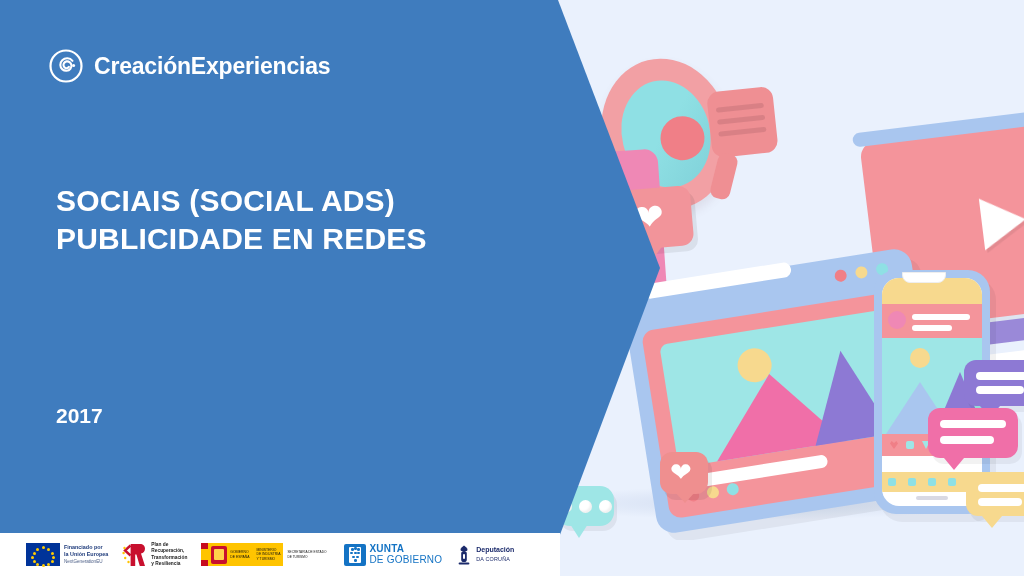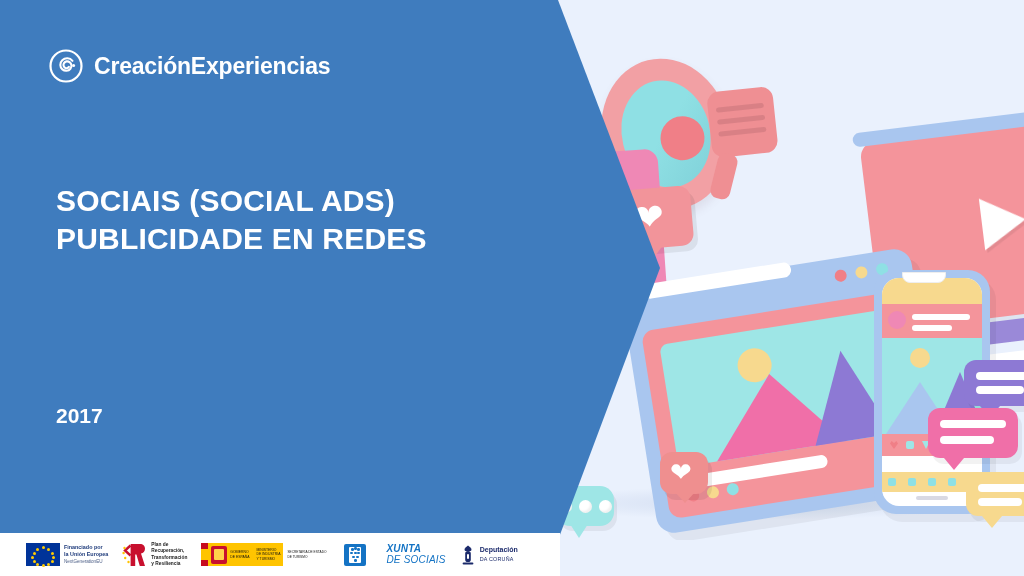--- a/index.html
+++ b/index.html
@@ -149,21 +149,21 @@
   .gob{display:flex;align-items:stretch;height:23px;flex:none;}
   .gob .flagbar{width:7px;background:linear-gradient(to bottom,#c60b1e 0 25%,#ffc400 25% 75%,#c60b1e 75% 100%);}
   .gob .yellow{background:#ffc400;display:flex;align-items:center;gap:3px;padding:0 3px;}
   .gob .shield{width:16px;height:18px;border-radius:2px;background:#c8102e;position:relative;}
   .gob .shield:after{content:"";position:absolute;left:3px;top:3px;width:10px;height:11px;background:#ffd24a;border-radius:1px;}
   .gob .gtxt{font-size:3.4px;line-height:1.3;color:#111;white-space:nowrap;}
   .gob .divider{width:1px;background:#111;opacity:.35;}
   .gob .white{background:#fff;display:flex;align-items:center;padding:0 4px;}
   .gob .wtxt{font-size:3.2px;line-height:1.3;color:#111;white-space:nowrap;}
 
-  .xunta{display:flex;align-items:center;gap:20px;font-style:italic;}
+  .xunta{display:flex;align-items:center;gap:3px;}
   .xunta-mark{width:22px;height:22px;background:#1473c4;border-radius:2px;position:relative;flex:none;}
   .xunta-mark .chal{position:absolute;left:5px;top:3px;width:12px;height:16px;background:#fff;border-radius:1px;}
   .xunta-mark .chal i{position:absolute;background:#1473c4;border-radius:50%;width:2.6px;height:2.6px;}
   .xunta-txt{color:#1473c4;font-size:10px;line-height:1.08;font-weight:bold;letter-spacing:.2px;}
   .xunta-txt .l2{font-weight:normal;}
 
   .dep{display:flex;align-items:center;gap:4px;}
   .dep-mark{width:16px;height:22px;position:relative;flex:none;}
   .dep-txt{color:#1b2a6b;font-size:7px;line-height:1.2;font-weight:bold;white-space:nowrap;}
   .dep-txt .l2{font-size:5.4px;font-weight:normal;letter-spacing:.2px;}
@@ -401,21 +401,21 @@
           <i style="left:1px;top:5px;"></i>
             <i style="left:4.5px;top:5px;"></i>
             <i style="left:8px;top:5px;"></i>
           <i style="left:3px;top:9px;"></i>
             <i style="left:6.5px;top:9px;"></i>
           <i style="left:4.5px;top:12.5px;"></i>
         </span>
       </span>
       <span class="xunta-txt">
         <span>XUNTA</span><br>
-        <span class="l2">DE SOCIAIS</span>
+        <span class="l2">DE GOBIERNO</span>
       </span>
     </div>
 
     <div class="dep">
       <span class="dep-mark">
         <svg viewBox="0 0 16 22" width="16" height="22" aria-hidden="true">
           <path d="M8 1.5 11 4H5z" fill="#1b2a6b"></path>
           <rect x="4.6" y="4" width="6.8" height="3" rx="1" fill="#1b2a6b"></rect>
           <rect x="5.2" y="7" width="5.6" height="11" rx="2.6" fill="#1b2a6b"></rect>
           <rect x="7" y="10" width="2" height="5" rx="1" fill="#ffffff"></rect>

